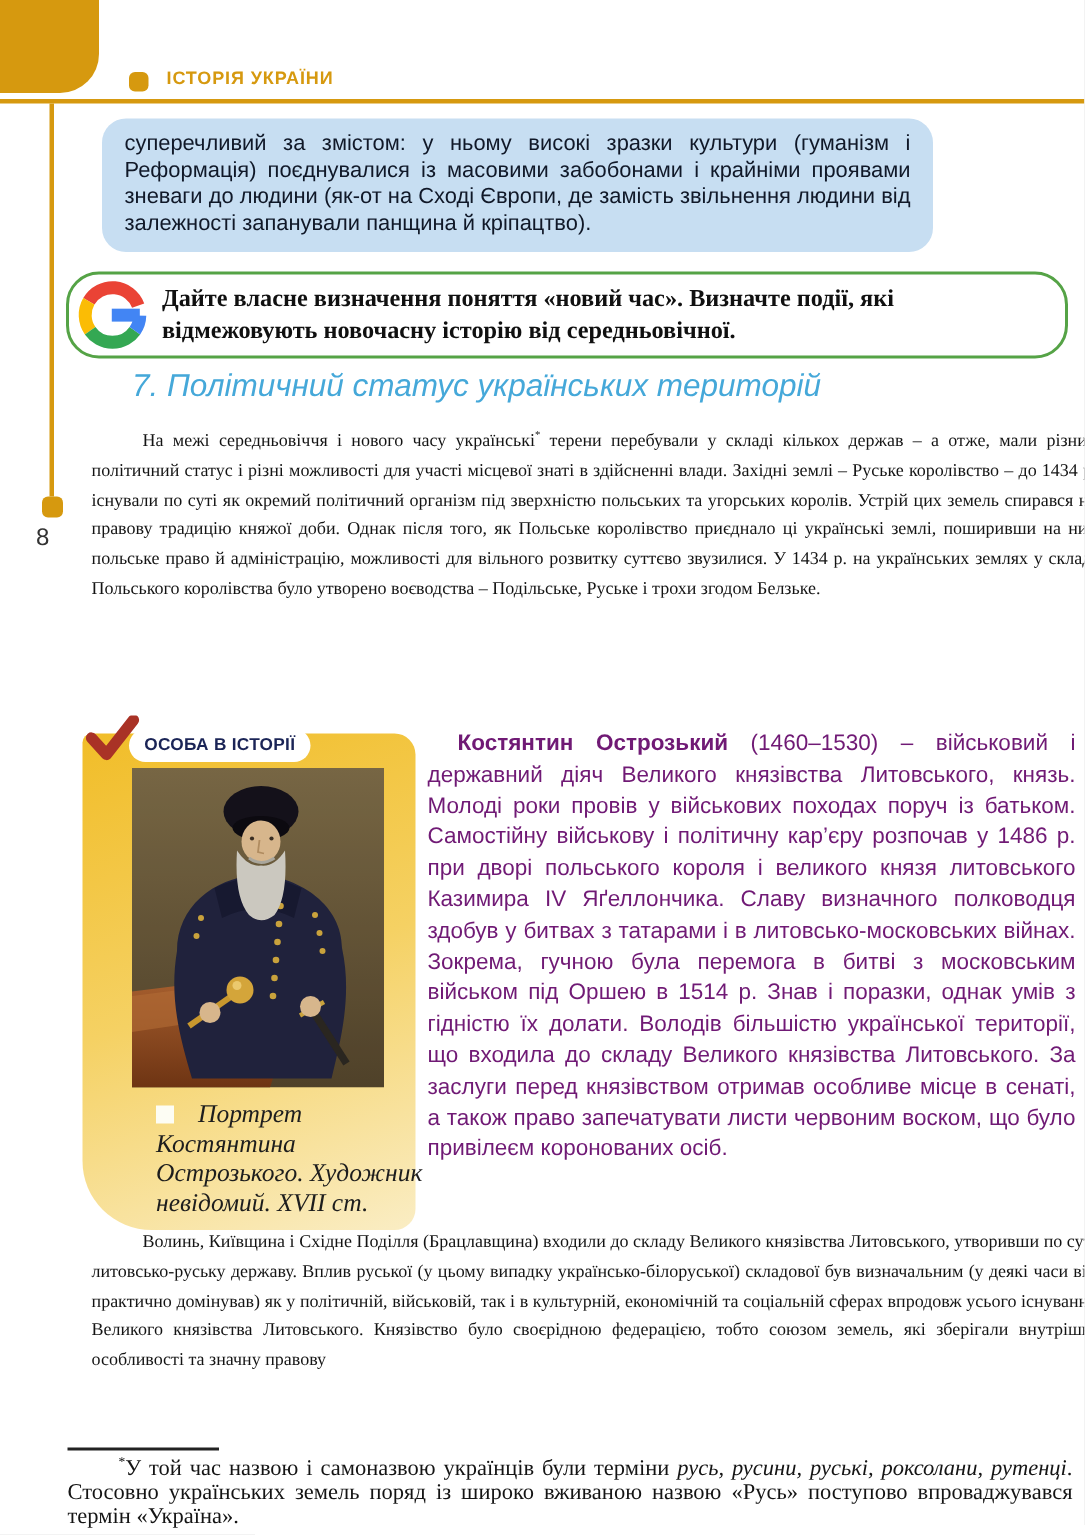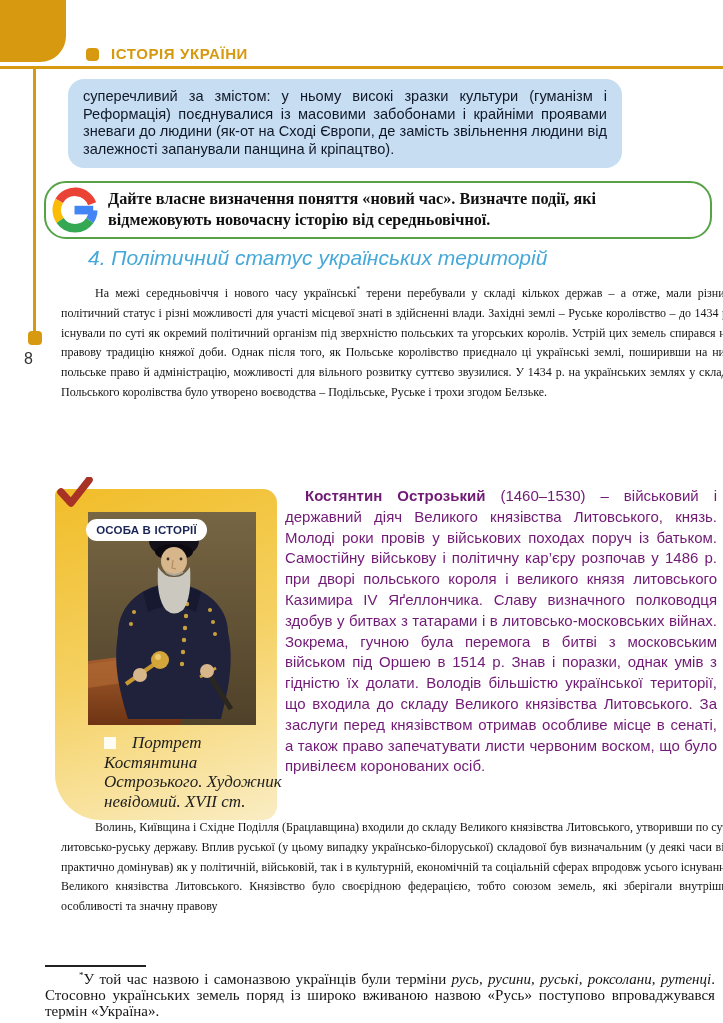--- a/index.html
+++ b/index.html
@@ -9,21 +9,21 @@
     margin:0 auto; overflow:hidden;
     font-family:"Liberation Serif", serif; color:#141414;
   }
   
   .corner-tab { position:absolute; left:0; top:0; width:66px; height:62px;
     background:#D6990F; border-radius:0 0 26px 0; }
   .header-rule { position:absolute; left:0; top:66px; width:723px; height:3px; background:#D6990F; }
   .header-bullet { position:absolute; left:86px; top:48px; width:13px; height:13px;
     border-radius:4px; background:#D6990F; }
   .header-title { position:absolute; left:111px; top:45px;
-    font-family:"Liberation Sans", sans-serif; font-weight:700; font-size:15px;
+    font-family:"Liberation Sans", sans-serif; font-weight:700; font-size:12px;
     letter-spacing:0.6px; color:#D6990F; }
   .margin-line { position:absolute; left:33px; top:69px; width:3px; height:262px; background:#D6990F; }
   .margin-cap { position:absolute; left:28px; top:331px; width:14px; height:14px;
     border-radius:4px; background:#D6990F; }
   .page-number { position:absolute; left:24px; top:350px;
     font-family:"Liberation Sans", sans-serif; font-size:16px; color:#333; }
 
   
   .intro-box { position:absolute; left:68px; top:79px; width:554px; height:89px;
     background:#C7DEF2; border-radius:16px; padding:9px 15px;
@@ -51,21 +51,21 @@
   sup.fn { font-size:60%; vertical-align:super; line-height:0; }
 
   
   .person-box { position:absolute; left:55px; top:489px; width:222px; height:331px;
     background:linear-gradient(160deg,#F1BD28 0%,#F5D163 50%,#FAEDC4 100%);
     border-radius:6px 14px 14px 46px; }
   .person-label { position:absolute; left:86px; top:486px; width:121px; height:22px;
     background:#ffffff; border-radius:11px; z-index:3;
     display:flex; align-items:center; justify-content:center;
     font-family:"Liberation Sans", sans-serif; font-weight:700; font-size:11.5px;
-    color:#1A2456; letter-spacing:0.2px;margin-top:33px; }
+    color:#1A2456; letter-spacing:0.2px; }
   .check-icon { position:absolute; left:57px; top:477px; width:36px; height:31px; z-index:4; }
   .portrait { position:absolute; left:88px; top:512px; width:168px; height:213px; }
   .caption { position:absolute; left:104px; top:733px; width:184px;
     font-style:italic; font-size:17px; line-height:19.5px; color:#1d1d1d; }
   .caption-bullet { display:inline-block; width:12px; height:12px; background:#fdfdf4;
     margin-right:16px; vertical-align:-1px; }
 
   
   .bio { position:absolute; left:285px; top:486px; width:432px;
     font-family:"Liberation Sans", sans-serif; font-size:15px; line-height:20.8px;
@@ -99,21 +99,21 @@
     <svg class="task-icon" viewBox="0 0 48 48" aria-hidden="true">
       <path d="M7.55 14.5 A19 19 0 0 1 41.85 17.5" fill="none" stroke="#EA4335" stroke-width="9"></path>
       <path d="M7.55 14.5 A19 19 0 0 0 8.44 34.9" fill="none" stroke="#FBBC05" stroke-width="9"></path>
       <path d="M8.44 34.9 A19 19 0 0 0 39.56 34.9" fill="none" stroke="#34A853" stroke-width="9"></path>
       <path d="M39.56 34.9 A19 19 0 0 0 43 24.4" fill="none" stroke="#4285F4" stroke-width="9"></path>
       <rect x="23.5" y="19.6" width="19.5" height="9" fill="#4285F4"></rect>
     </svg>
     <div class="task-text">Дайте власне визначення поняття «новий час». Визначте події, які відмежовують новочасну історію від середньовічної.</div>
   </div>
 
-  <div class="section-heading">4. Політичний статус українських територій</div>
+  <div class="section-heading">7. Політичний статус українських територій</div>
 
   <p class="para para-1"><span>На межі середньовіччя і нового часу українські</span><sup class="fn">*</sup><span> терени перебували у складі кількох держав – а отже, мали різний політичний статус і різні можливості для участі місцевої знаті в здійсненні влади. Західні землі – Руське королівство – до 1434 р. існували по суті як окремий політичний організм під зверхністю польських та угорських королів. Устрій цих земель спирався на правову традицію княжої доби. Однак після того, як Польське королівство приєднало ці українські землі, поширивши на них польське право й адміністрацію, можливості для вільного розвитку суттєво звузилися. У 1434 р. на українських землях у складі Польського королівства було утворено воєводства – Подільське, Руське і трохи згодом Белзьке.</span></p>
 
   <div class="person-box"></div>
   <svg class="check-icon" viewBox="0 0 36 31" aria-hidden="true">
     <polyline points="4,15 14,26 32,3" fill="none" stroke="#A93226" stroke-width="7.5" stroke-linecap="round" stroke-linejoin="round"></polyline>
   </svg>
   <div class="person-label">ОСОБА В ІСТОРІЇ</div>
 
   <svg class="portrait" viewBox="0 0 168 213" aria-hidden="true">

